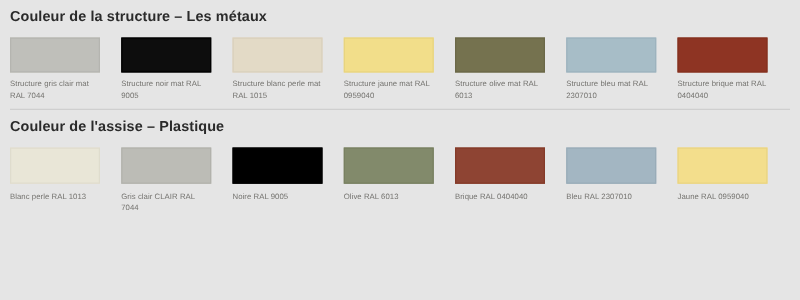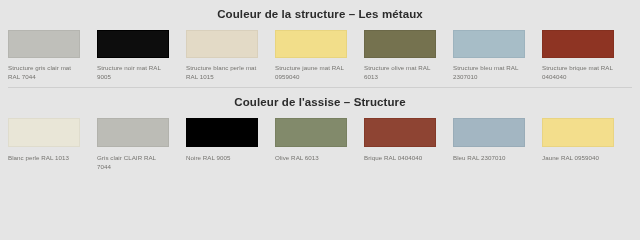--- a/index.html
+++ b/index.html
@@ -26,21 +26,20 @@
   }
   .section-title {
     font-size: 11.5px;
     font-weight: 600;
     color: #2b2b2b;
     letter-spacing: 0.1px;
     margin: 0;
     padding-top: 7px;
     padding-bottom: 0;
     line-height: 14px;
-    text-align: center;
   }
   .divider {
     height: 1px;
     background: #cfcfcf;
     margin: 0 8px;
     border: 0;
   }
   .swatch-row {
     display: flex;
     flex-direction: row;
@@ -115,21 +114,21 @@
       <div class="swatch-cell">
         <span class="swatch-chip" style="background: rgb(142, 52, 35); border: 1px solid rgb(132, 48, 31);"></span>
         <span class="swatch-caption" style="color: rgb(116, 115, 111);">Structure brique mat RAL 0404040</span>
       </div>
     </div>
   </div>
 
   <hr class="divider" style="background: rgb(207, 207, 207);">
 
   <div class="section section-two">
-    <h2 class="section-title" style="color: rgb(43, 43, 43);">Couleur de l'assise – Structure</h2>
+    <h2 class="section-title" style="color: rgb(43, 43, 43);">Couleur de l'assise – Plastique</h2>
     <div class="swatch-row row2">
       <div class="swatch-cell">
         <span class="swatch-chip" style="background: rgb(233, 230, 215); border: 1px solid rgb(223, 220, 205);"></span>
         <span class="swatch-caption" style="color: rgb(116, 115, 111);">Blanc perle RAL 1013</span>
       </div>
       <div class="swatch-cell">
         <span class="swatch-chip" style="background: rgb(188, 188, 182); border: 1px solid rgb(178, 178, 172);"></span>
         <span class="swatch-caption" style="color: rgb(116, 115, 111);">Gris clair CLAIR RAL 7044</span>
       </div>
       <div class="swatch-cell">

